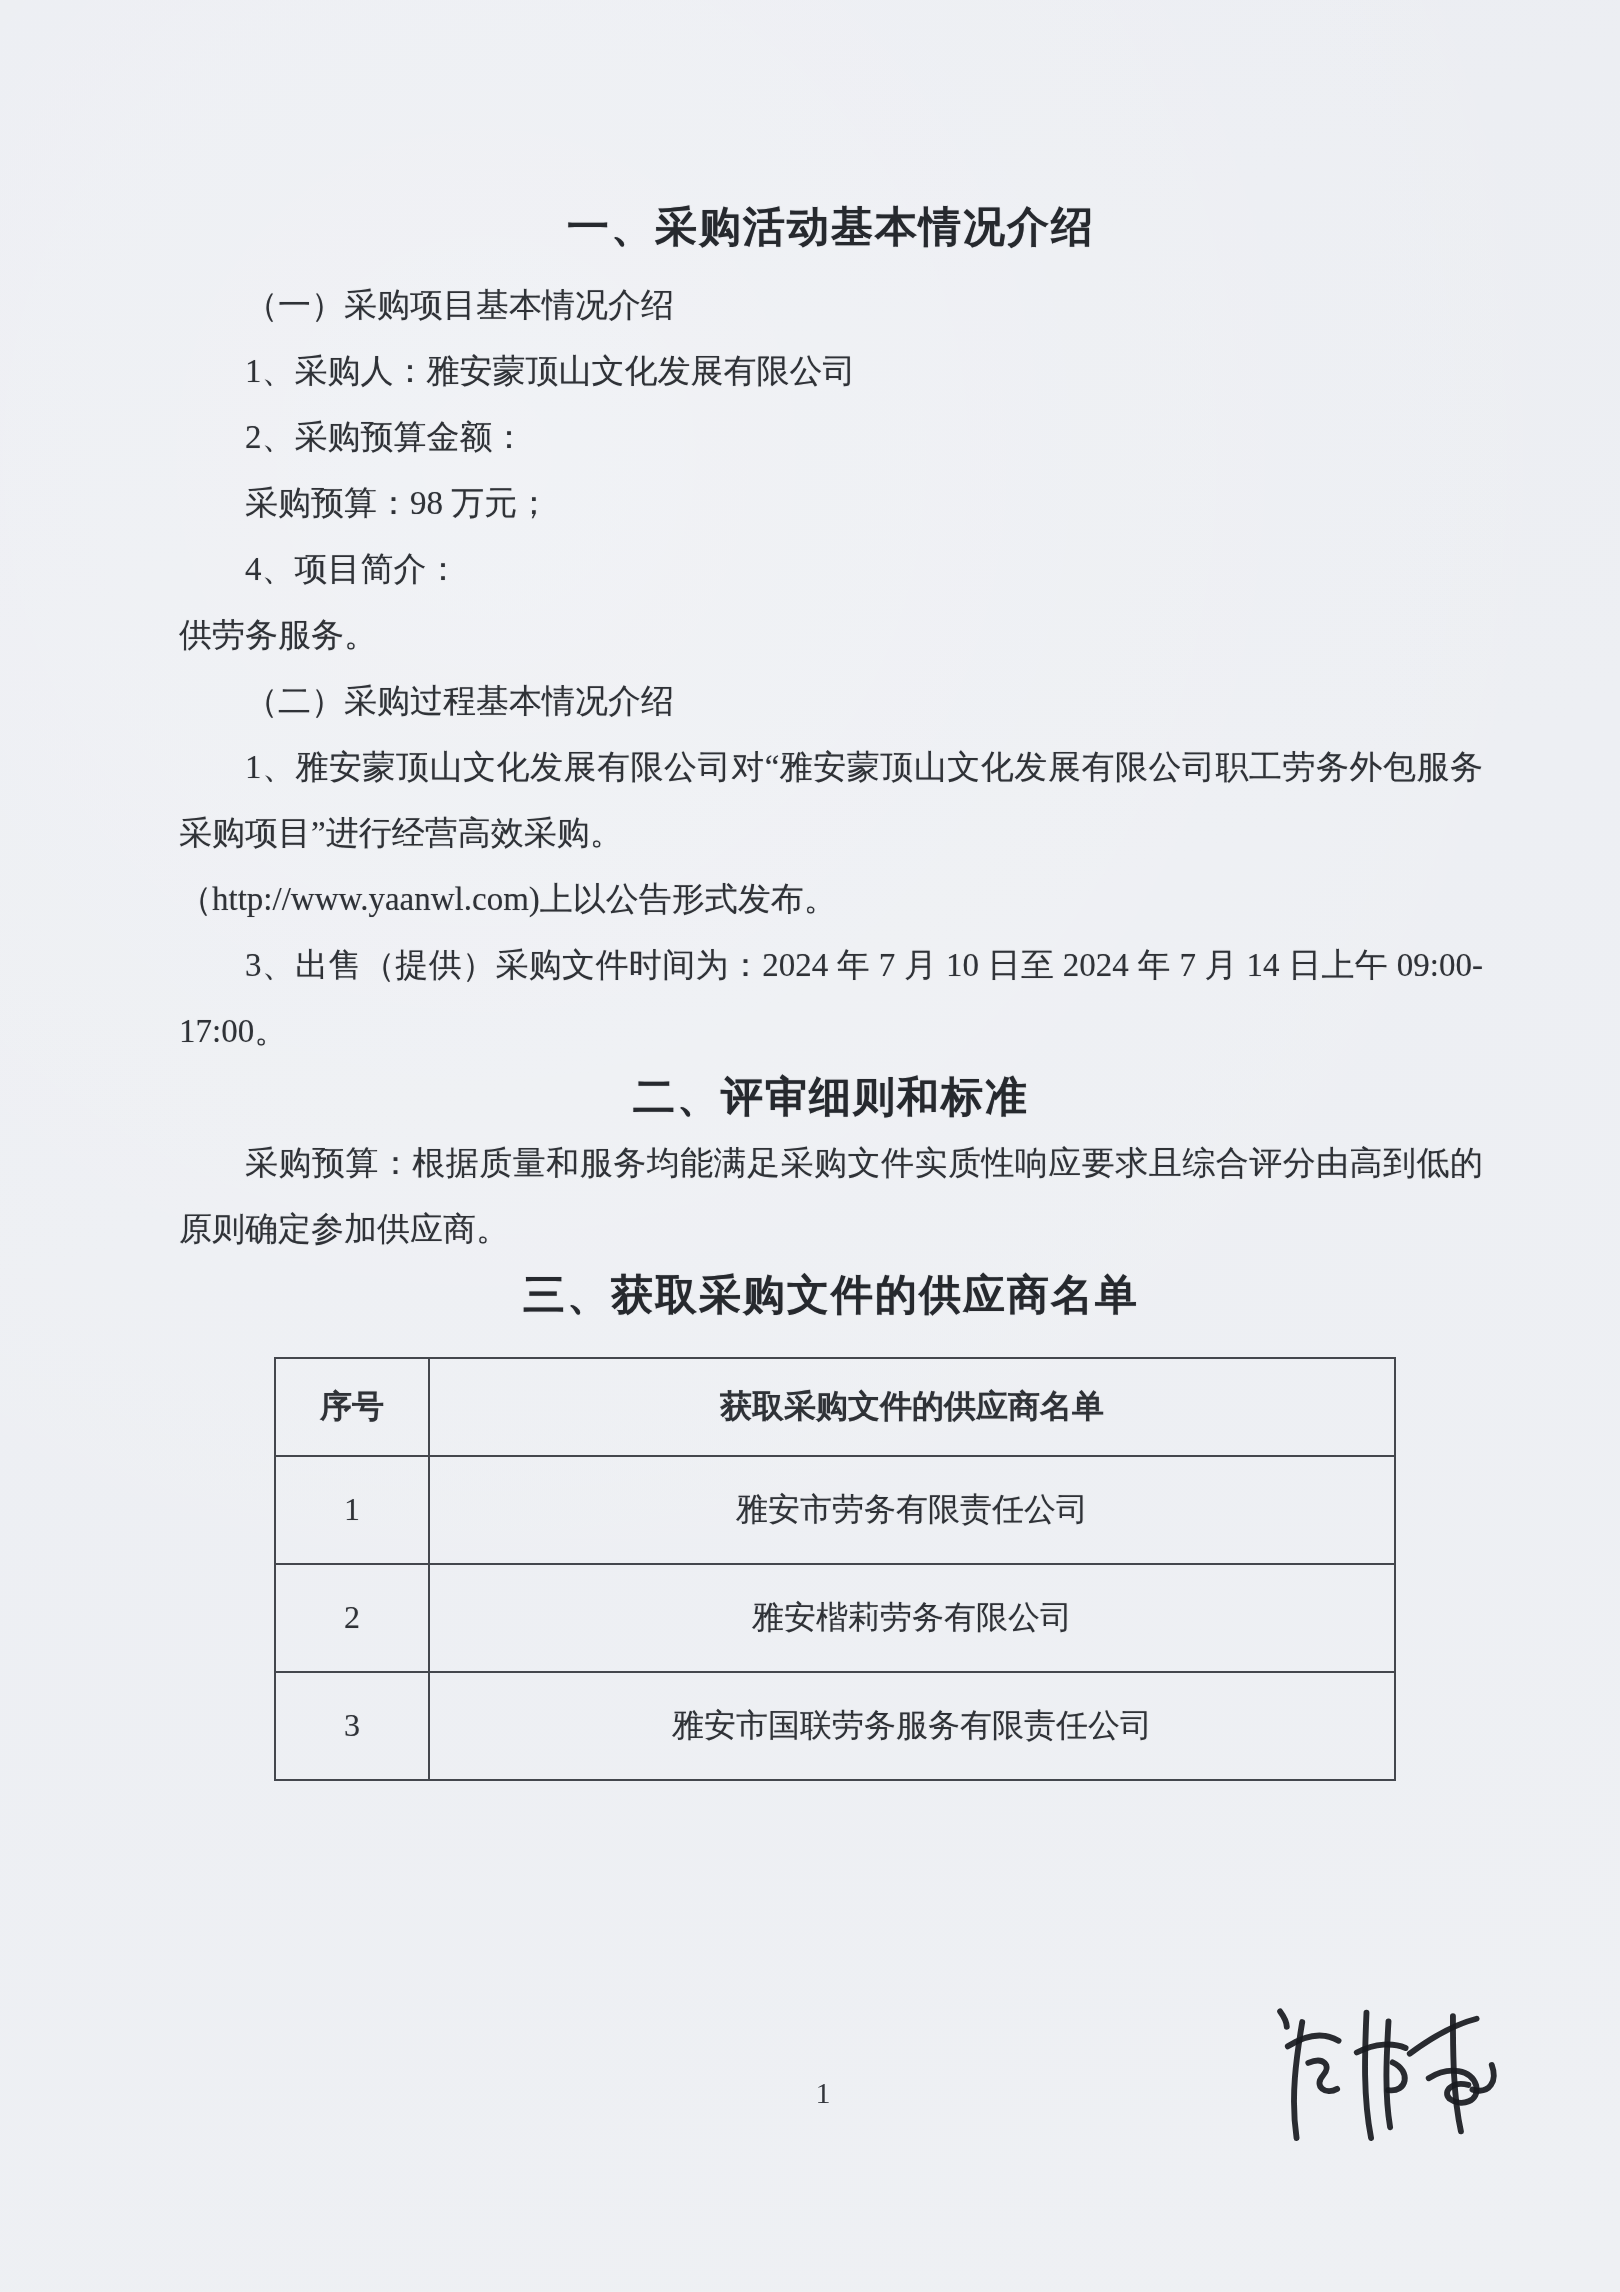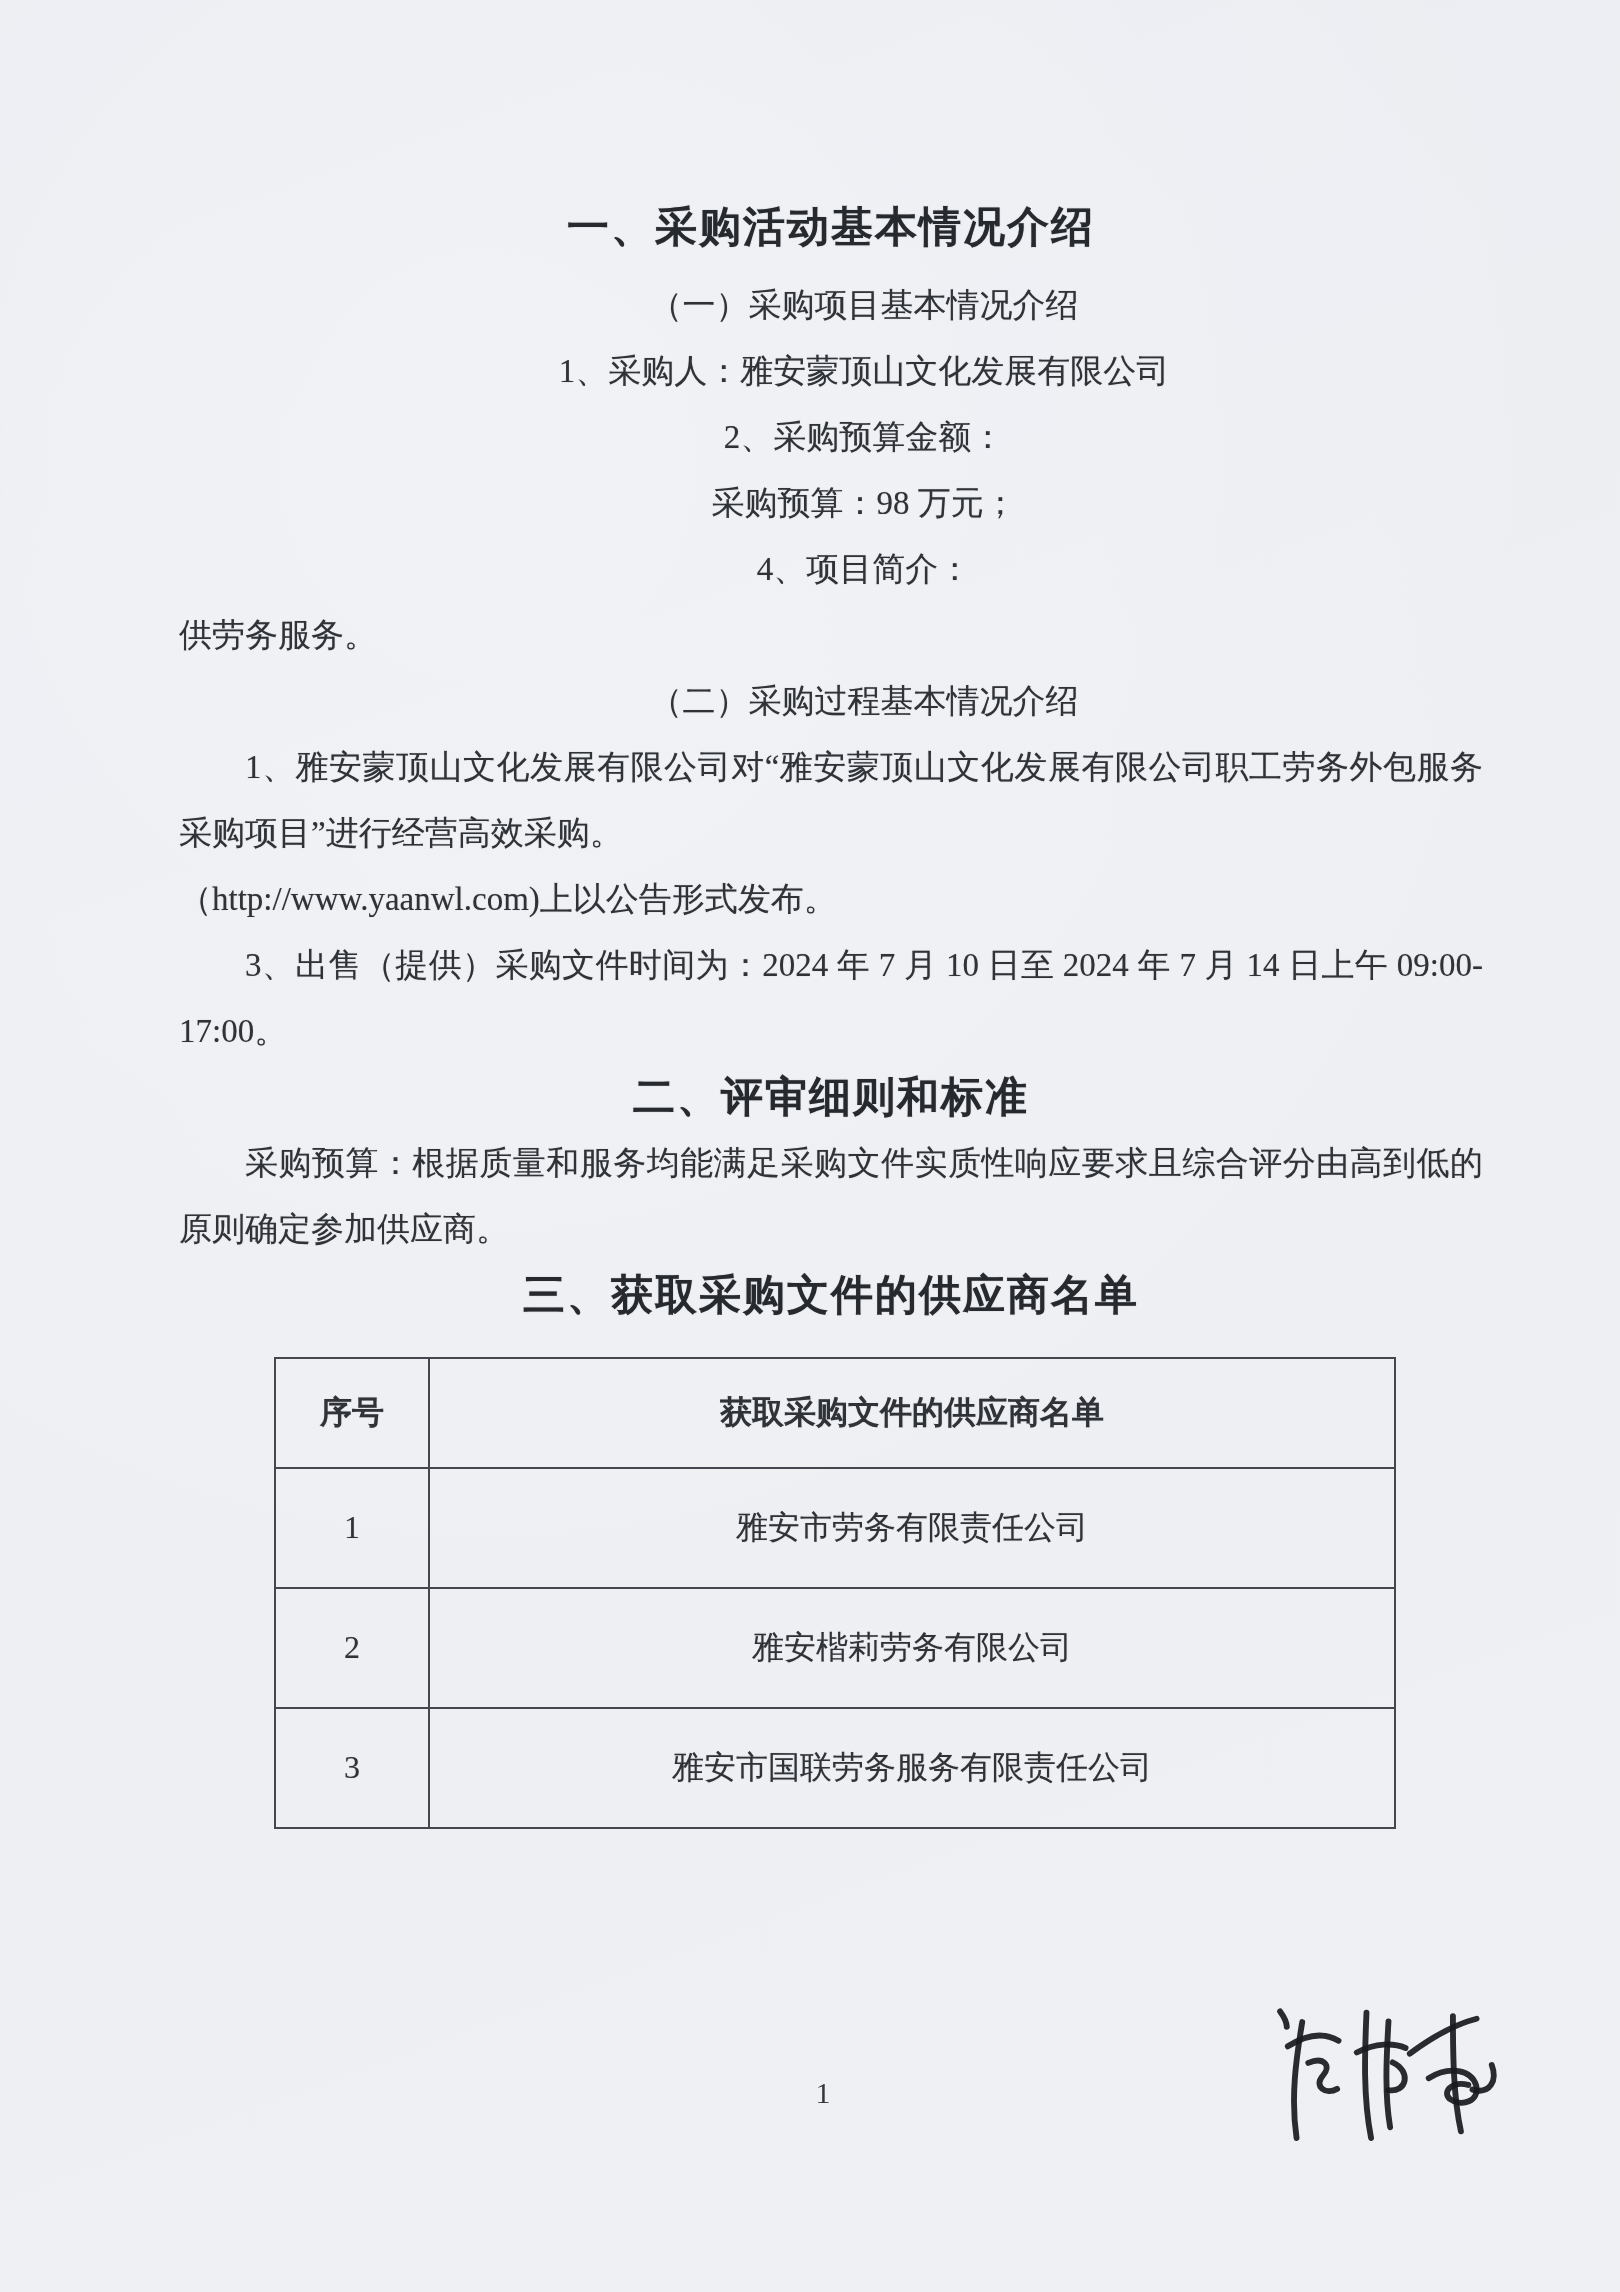--- a/index.html
+++ b/index.html
@@ -19,21 +19,21 @@
   .content{
     position:absolute;left:179px;top:194px;width:1304px;
   }
   .ln{
     font-size:33px;line-height:66px;height:66px;
     color:#2f3237;
     text-shadow:0 0 1px rgba(47,50,55,.35);
     white-space:pre;
     overflow:visible;
   }
-  .ind{padding-left:66px;text-align:center;}
+  .ind{padding-left:66px;}
   .jst{
     white-space:normal;
     text-align:justify;
     text-align-last:justify;
     -moz-text-align-last:justify;
   }
   .hline{
     font-size:42px;font-weight:700;color:#26292e;
     text-align:center;text-align-last:center;
     letter-spacing:2px;
@@ -46,21 +46,21 @@
     border-collapse:collapse;
     margin:29px 0 0 95px;
     width:1122px;
     table-layout:fixed;
   }
   table.suppliers th,table.suppliers td{
     border:2px solid #44474d;
     text-align:center;vertical-align:middle;
     font-size:32px;color:#2f3237;
     text-shadow:0 0 1px rgba(47,50,55,.3);
-    padding:16px;
+    padding:10px;
   }
   table.suppliers th{font-weight:700;height:76px;}
   table.suppliers td{font-weight:400;height:86px;}
   col.c-index{width:154px;}
   .page-number{
     position:absolute;left:823px;top:2076px;
     transform:translateX(-50%);
     font-size:30px;color:#33363c;
   }
   .signature{

